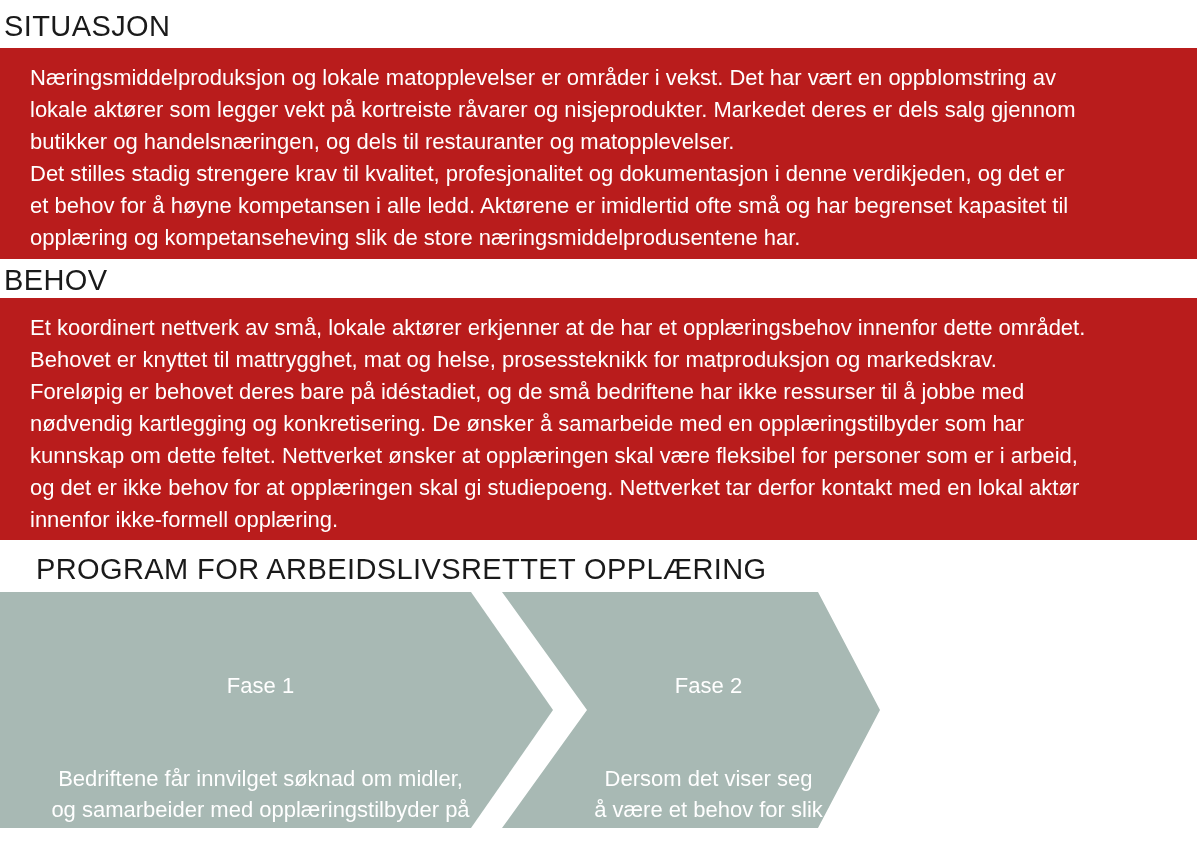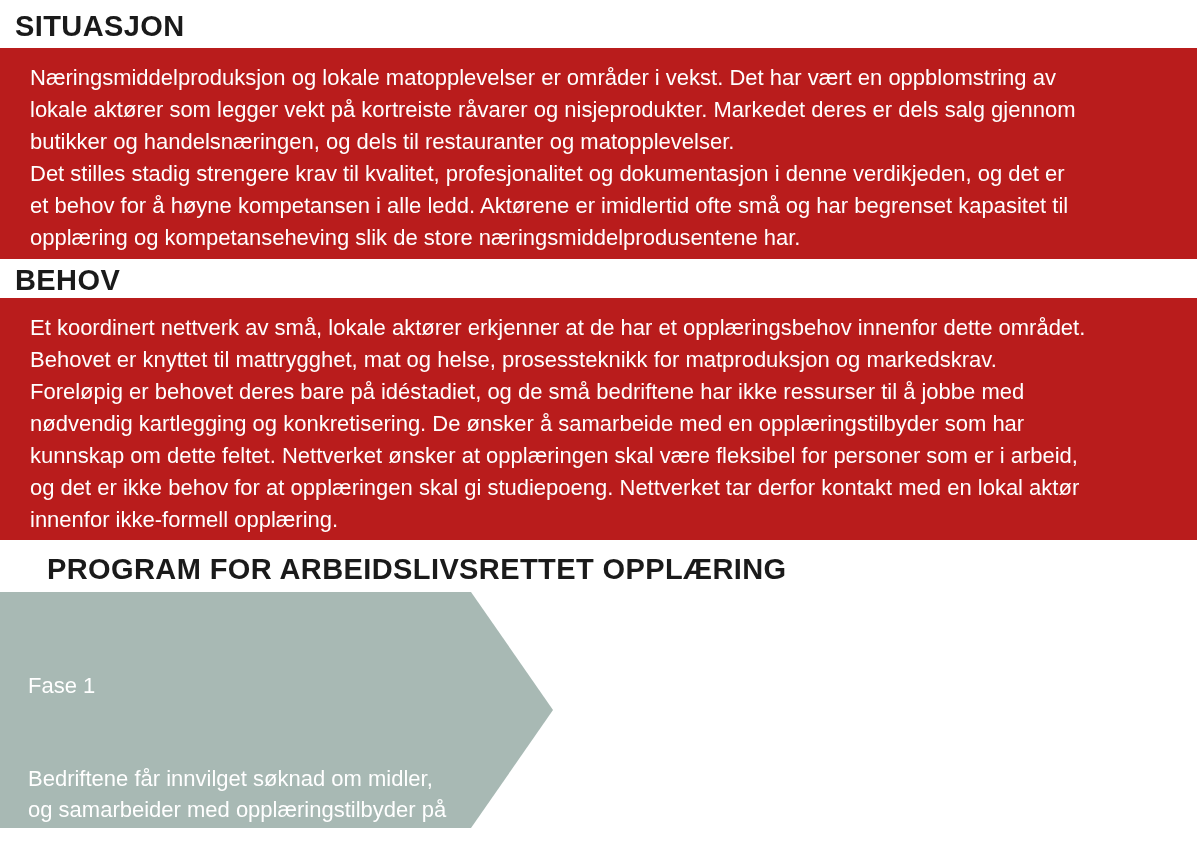--- a/index.html
+++ b/index.html
@@ -5,24 +5,24 @@
   html, body { margin: 0; padding: 0; }
   body {
     width: 1200px; height: 849px;
     background: #ffffff;
     font-family: "Liberation Sans", sans-serif;
     position: relative;
     overflow: hidden;
   }
   .section-title {
     position: absolute;
-    left: 15px;
+    left: 4px;
     margin: 0;
     font-size: 29px;
-    font-weight: 700;
+    font-weight: 400;
     letter-spacing: 0.4px;
     color: #1a1a1a;
     white-space: pre;
   }
   #title-situasjon { top: 10px; }
   #title-behov     { top: 264px; }
   #title-program   { top: 553px; margin-left: 32px; }
 
   .panel {
     position: absolute;
@@ -45,20 +45,21 @@
 
   .phases {
     position: absolute;
     top: 592px; left: 0;
     width: 1197px; height: 236px;
   }
   .chevron {
     position: absolute;
     top: 0; height: 236px;
     background: #a8b9b4;
+    text-align: center;
   }
   #chevron-fase1 {
     left: 0; width: 553px;
     clip-path: polygon(0 0, calc(100% - 82px) 0, 100% 50%, calc(100% - 82px) 100%, 0 100%);
   }
   #chevron-fase2 {
     left: 502px; width: 378px;
     clip-path: polygon(0 0, calc(100% - 62px) 0, 100% 50%, calc(100% - 62px) 100%, 0 100%, 85px 50%);
   }
   #chevron-fase3 {
@@ -114,16 +115,27 @@
         <span class="phase-label">Fase 1</span>
         <span class="phase-body">Bedriftene får innvilget søknad om midler,
 og samarbeider med opplæringstilbyder på
 et forprosjekt der de undersøkerhva slags
 kompetanse de har behov for, og hvorvidt
 et slikt opplæringstilbud er etterspurt
 også av andre.</span>
       </div>
     </div>
 
+    <div id="chevron-fase2" class="chevron">
+      <div class="phase-text">
+        <span class="phase-label">Fase 2</span>
+        <span class="phase-body">Dersom det viser seg
+å være et behov for slik
+opplæring i markedet,
+kan de søke om midler
+til utvikling av
+opplæringstilbudet.</span>
+      </div>
+    </div>
 
 
   </div>
 </div>
 
 </body></html>

